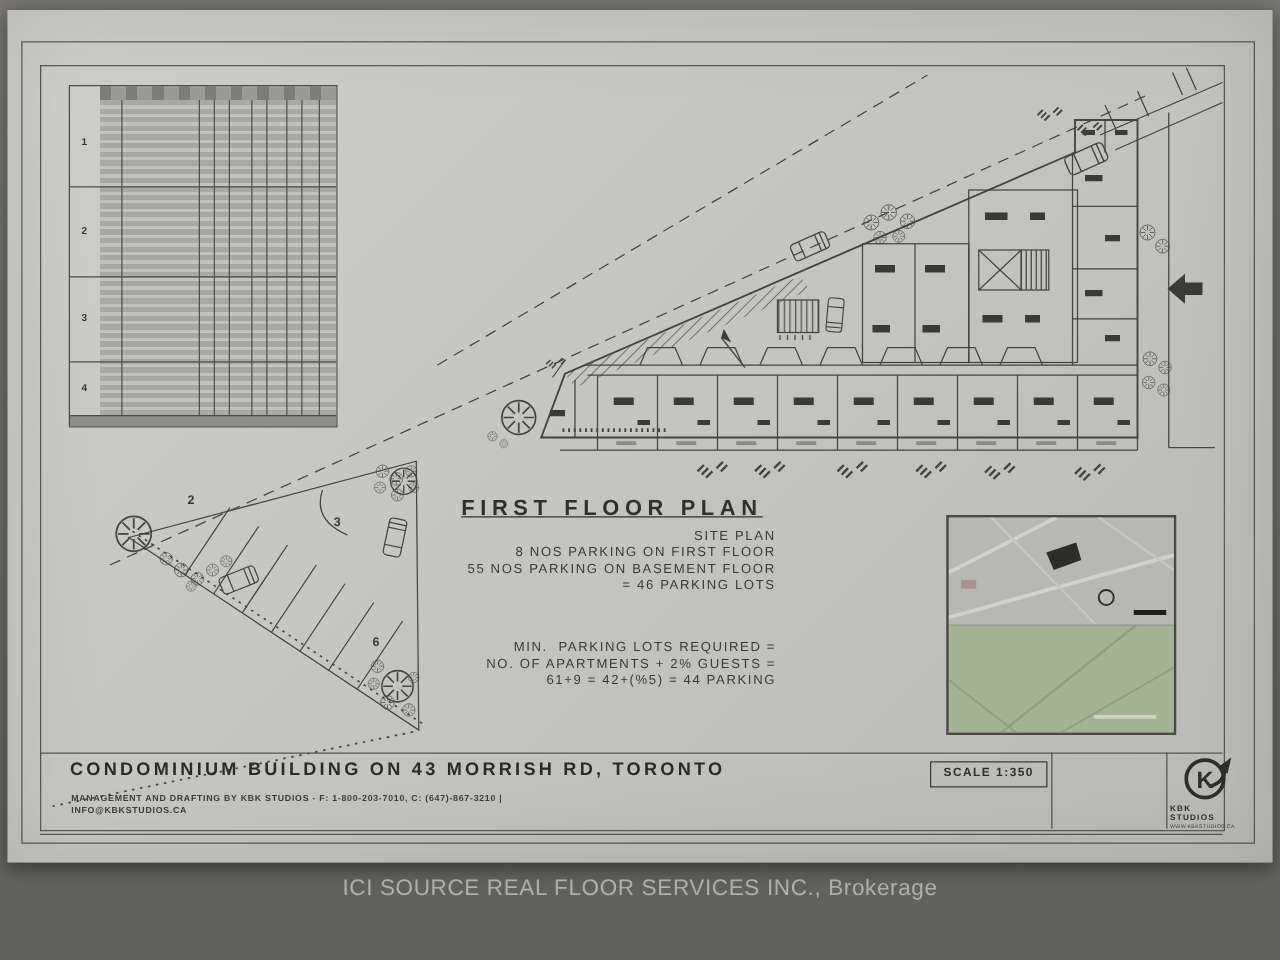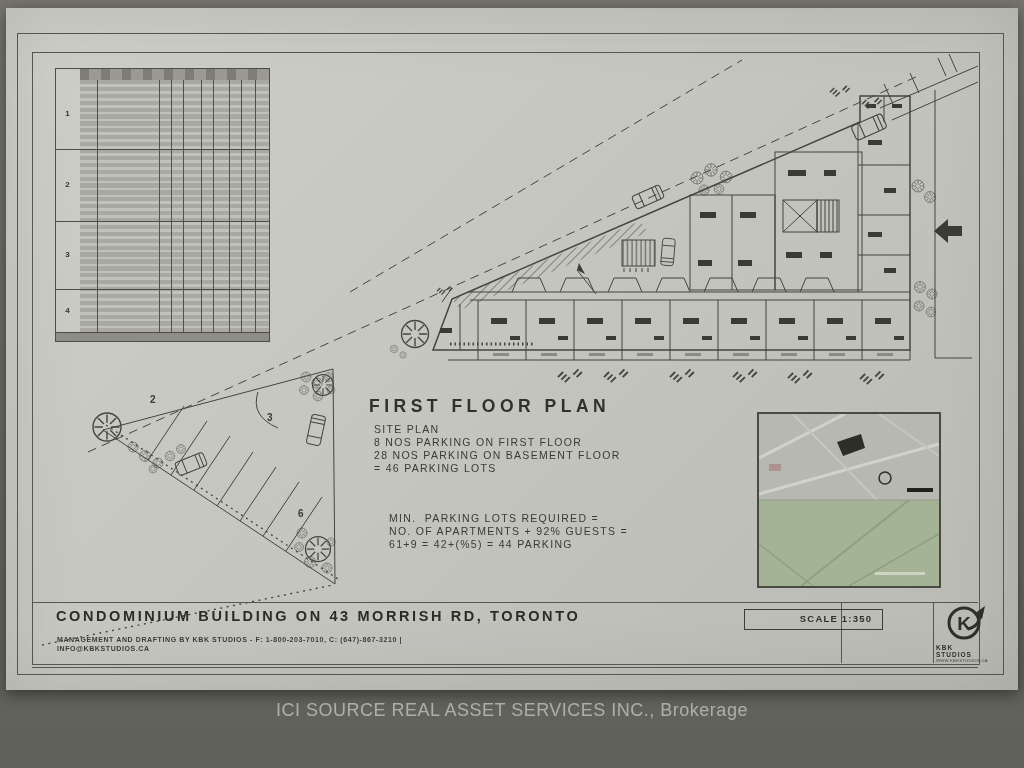--- a/index.html
+++ b/index.html
@@ -27,22 +27,22 @@
       linear-gradient(#52524c,#52524c),linear-gradient(#52524c,#52524c),
       linear-gradient(#52524c,#52524c),
       repeating-linear-gradient(180deg,#a9a9a2 0px,#a9a9a2 4.2px,#c2c2bd 4.2px,#c2c2bd 6.9px);
     background-size:1px 100%,1px 100%,1px 100%,1px 100%,1px 100%,1px 100%,1px 100%,1px 100%,1px 100%,auto;
     background-position:17px 0,79px 0,91px 0,103px 0,121px 0,133px 0,149px 0,161px 0,175px 0,0 0;
     background-repeat:no-repeat,no-repeat,no-repeat,no-repeat,no-repeat,no-repeat,no-repeat,no-repeat,no-repeat,repeat;}
   #tbl .sum{position:absolute;left:0;right:0;bottom:0;height:8px;background:#8d8d86;border-top:1px solid #4e4c46;}
   #tbl .grp{position:absolute;left:0;right:0;height:1px;background:#4e4c46;}
   .floorlbl{position:absolute;left:0;width:23px;text-align:center;font-size:8px;font-weight:bold;color:#34342f;}
   
-  .plantitle{font-size:17.5px;font-weight:bold;letter-spacing:4.5px;color:#31312c;}
-  .note{font-size:10.5px;line-height:13px;letter-spacing:1.3px;color:#3b3b35;white-space:pre;}
+  .plantitle{font-size:17.5px;font-weight:bold;letter-spacing:4.5px;color:#31312c;text-decoration:underline;}
+  .note{font-size:10.5px;line-height:13px;letter-spacing:1.3px;color:#3b3b35;white-space:pre;text-align:right;}
   
   .projtitle{font-size:14.5px;font-weight:bold;letter-spacing:2.6px;color:#2c2c27;white-space:nowrap;}
   .credits{font-size:7px;line-height:8.5px;letter-spacing:.6px;font-weight:bold;color:#3c3c36;}
   .scalebox{border:1.5px solid #3d3d37;text-align:center;font-size:9.5px;font-weight:bold;
     letter-spacing:1.2px;color:#2f2f2a;line-height:17px;}
   .dwglbl{font-size:5px;font-weight:bold;letter-spacing:.4px;color:#3c3c36;line-height:6px;}
   .dwgno{font-size:30px;letter-spacing:9px;color:#3a3a33;}
   .studio{font-size:6.5px;font-weight:bold;letter-spacing:1px;color:#2f2f2a;line-height:7px;}
   .studiourl{font-size:4.2px;letter-spacing:.3px;color:#3c3c36;}
   #watermark{left:0;top:700px;width:1024px;text-align:center;font-size:18px;
@@ -254,26 +254,26 @@
       <text x="150" y="403">2</text>
       <text x="267" y="421">3</text>
       <text x="298" y="517">6</text>
     </g>
   </svg>
 
   <div class="abs plantitle" style="left:369px;top:396px;">FIRST FLOOR PLAN</div>
   <div class="abs" style="left:374px;top:423px;">
     <div class="note">SITE PLAN</div>
     <div class="note">8 NOS PARKING ON FIRST FLOOR</div>
-    <div class="note">28 NOS PARKING ON BASEMENT FLOOR</div>
+    <div class="note">55 NOS PARKING ON BASEMENT FLOOR</div>
     <div class="note">= 46 PARKING LOTS</div>
   </div>
   <div class="abs" style="left:369px;top:512px;margin-left:20px;">
     <div class="note">MIN.  PARKING LOTS REQUIRED =</div>
-    <div class="note">NO. OF APARTMENTS + 92% GUESTS =</div>
+    <div class="note">NO. OF APARTMENTS + 2% GUESTS =</div>
     <div class="note">61+9 = 42+(%5) = 44 PARKING</div>
   </div>
 
   <div id="map" class="abs">
     <svg width="180" height="172" viewBox="0 0 180 172">
       <rect x="0" y="0" width="180" height="86" fill="#b8b8b2"></rect>
       <rect x="0" y="86" width="180" height="86" fill="#a4b295"></rect>
       <g stroke="#d2d2cb" stroke-width="3" fill="none">
         <path d="M0,80 L180,30"></path>
           <path d="M0,44 L86,0"></path>
@@ -300,29 +300,29 @@
   <div class="abs hline" style="left:32px;top:667px;width:946px;"></div>
   <div class="abs vline" style="left:841px;top:602px;height:61px;"></div>
   <div class="abs vline" style="left:933px;top:602px;height:61px;"></div>
 
   <div class="abs projtitle" style="left:56px;top:608px;">CONDOMINIUM BUILDING ON 43 MORRISH RD, TORONTO</div>
   <div class="abs credits" style="left:57px;top:636px;">
     <div>MANAGEMENT AND DRAFTING BY KBK STUDIOS - F: 1-800-203-7010, C: (647)-867-3210 |</div>
     <div>INFO@KBKSTUDIOS.CA</div>
   </div>
 
-  <div class="abs scalebox" style="left:744px;top:609px;width:92px;height:19px;padding-left:45px;">SCALE 1:350</div>
+  <div class="abs scalebox" style="left:744px;top:609px;width:92px;height:19px;">SCALE 1:350</div>
 
 
   <svg class="abs" style="left:934px;top:602px;" width="72" height="44" viewBox="0 0 72 44">
     <circle cx="30" cy="21" r="15" stroke="#2f2f2a" stroke-width="3" fill="none"></circle>
     <text x="30" y="28" font-size="19" font-weight="bold" text-anchor="middle" fill="#2f2f2a">K</text>
     <path d="M34,27 Q48,23 45,10" stroke="#2f2f2a" stroke-width="3" fill="none"></path>
     <polygon points="40,12 51,4 48,17" fill="#2f2f2a"></polygon>
   </svg>
   <div class="abs" style="left:936px;top:644px;">
     <div class="studio">KBK</div>
     <div class="studio">STUDIOS</div>
     <div class="studiourl">WWW.KBKSTUDIOS.CA</div>
   </div>
 
-  <div id="watermark" class="abs">ICI SOURCE REAL ASSET SERVICES INC., Brokerage</div>
+  <div id="watermark" class="abs">ICI SOURCE REAL FLOOR SERVICES INC., Brokerage</div>
 </div>
 
 </body></html>

